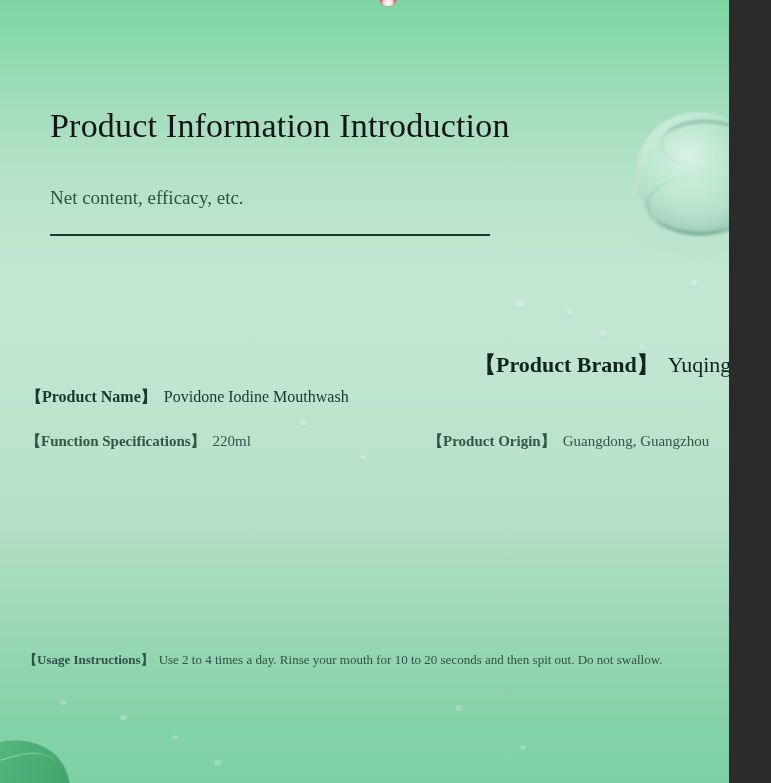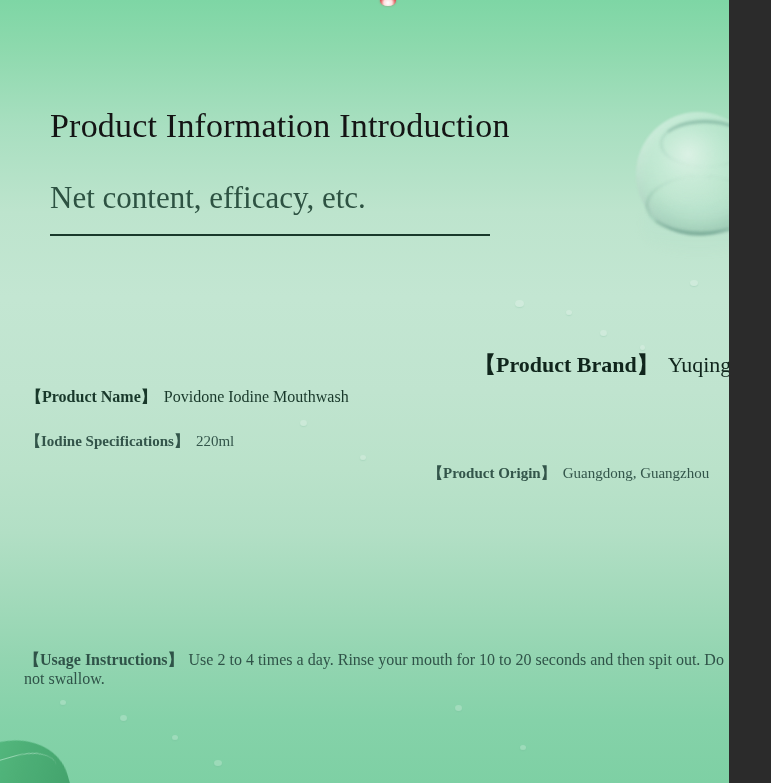--- a/index.html
+++ b/index.html
@@ -144,63 +144,63 @@
     font-size: 34px;
     line-height: 44px;
     color: #141414;
     letter-spacing: 0.2px;
     white-space: nowrap;
   }
   .subtitle {
     position: absolute;
     left: 50px;
     top: 180px;
-    font-size: 31px;
+    font-size: 19px;
     line-height: 36px;
     color: #2d5242;
     white-space: nowrap;
   }
   .rule {
     position: absolute;
     left: 50px;
     top: 234px;
     width: 440px;
     height: 0;
     border-top: 2px solid #19392b;
   }
 
   .spec-row {
     position: absolute;
     white-space: nowrap;
   }
   .row-name    { left: 26px;  top: 355px; font-size: 16px; color: #18382a; margin-top: 32px; }
   .row-brand   { left: 430px; top: 350px; font-size: 22px; color: #10251c; margin-left: 44px; }
   .row-specs   { left: 26px;  top: 432px; font-size: 15px; color: #33554a; }
-  .row-origin  { left: 428px; top: 432px; font-size: 15px; color: #33554a; margin-top: 32px; }
+  .row-origin  { left: 428px; top: 432px; font-size: 15px; color: #33554a; }
 
   .spec-row .label { font-weight: 700; }
   .spec-row .value { font-weight: 400; padding-left: 7px; }
   .row-brand .label { font-weight: 700; }
   .row-brand .value { font-weight: 400; padding-left: 9px; }
 
   .function-para {
     position: absolute;
     left: 22px;
     top: 500px;
     width: 726px;
     font-size: 26px;
     line-height: 37px;
     color: #2e5246;
   }
   .usage-para {
     position: absolute;
     left: 24px;
     top: 650px;
     width: 700px;
-    font-size: 16px;
+    font-size: 13px;
     line-height: 19px;
     color: #2f5348;
   }
   .usage-para .label { font-weight: 600; }
   .usage-para .value { padding-left: 5px; }
 </style>
 </head>
 <body>
 
 <div id="page">
@@ -235,21 +235,21 @@
 
   <div class="spec-row row-name">
     <span class="label">【Product Name】</span><span class="value">Povidone Iodine Mouthwash</span>
   </div>
 
   <div class="spec-row row-brand">
     <span class="label">【Product Brand】</span><span class="value">Yuqinglan</span>
   </div>
 
   <div class="spec-row row-specs">
-    <span class="label">【Iodine Specifications】</span><span class="value">220ml</span>
+    <span class="label">【Function Specifications】</span><span class="value">220ml</span>
   </div>
 
   <div class="spec-row row-origin">
     <span class="label">【Product Origin】</span><span class="value">Guangdong, Guangzhou</span>
   </div>
 
 
   <div class="usage-para">
     <span class="label">【Usage Instructions】</span><span class="value">Use 2 to 4 times a day. Rinse your mouth for 10 to 20 seconds and then spit out. Do not swallow.</span>
   </div>

